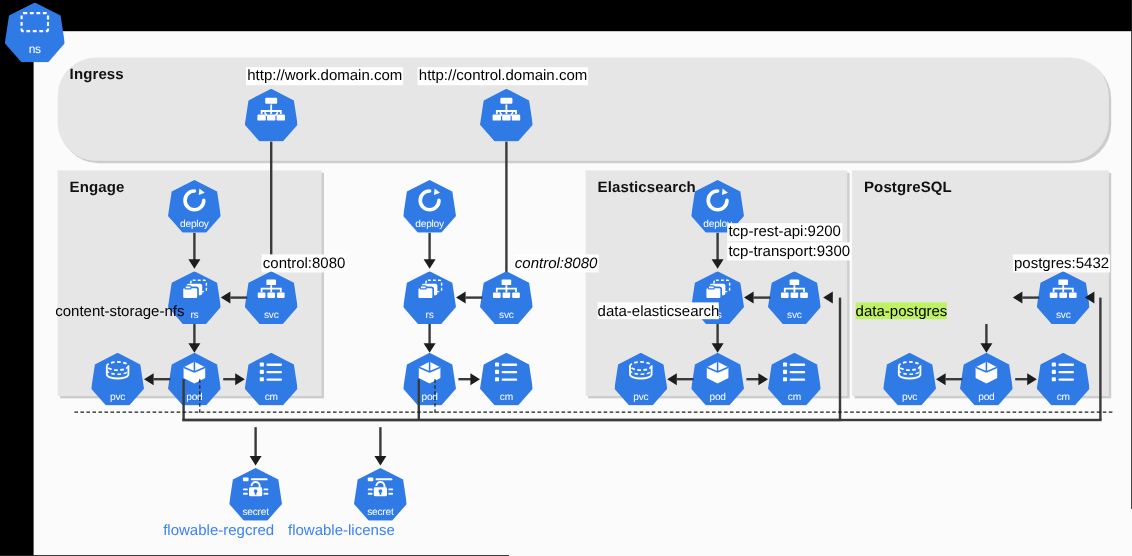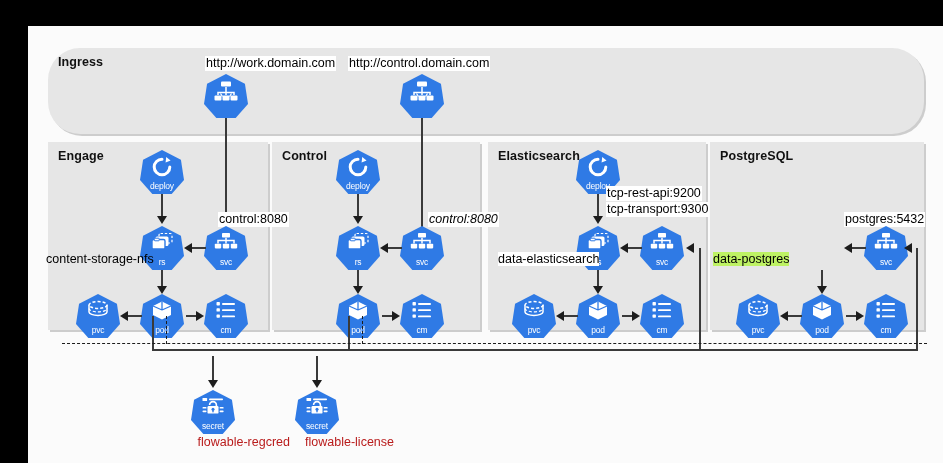--- a/index.html
+++ b/index.html
@@ -23,39 +23,36 @@
 
   .ln{position:absolute;background:#3a3a3a;}
   .lnv{width:1.6px;}
   .lnh{height:1.6px;}
   .arrow{position:absolute;width:0;height:0;}
   .ar-down{border-left:5px solid transparent;border-right:5px solid transparent;border-top:8px solid #1d1d1d;}
   .ar-left{border-top:5px solid transparent;border-bottom:5px solid transparent;border-right:8px solid #1d1d1d;}
   .ar-right{border-top:5px solid transparent;border-bottom:5px solid transparent;border-left:8px solid #1d1d1d;}
   .dash-h{position:absolute;height:0;border-top:1.6px dashed #1d1d1d;}
   .dash-v{position:absolute;width:0;border-left:1.6px dashed #1d1d1d;}
-  .slab{position:absolute;color:#b91c1c;font-size:12.5px;white-space:nowrap;text-align:right;}
+  .slab{position:absolute;color:#3b82f6;font-size:12.5px;white-space:nowrap;text-align:left;}
 </style>
 </head>
 <body>
 
 <div id="stage">
   <div id="canvas">
 
     <div class="panel" style="left:20px;top:22px;width:876px;height:86px;border-radius:32px;">
       <div class="panel-title">Ingress</div>
     </div>
 
     <div class="panel" style="left:20px;top:116px;width:220px;height:188px;">
       <div class="panel-title">Engage</div>
     </div>
 
-    <div class="panel" style="left:244px;top:116px;width:208px;height:188px;">
-      <div class="panel-title">Control</div>
-    </div>
 
     <div class="panel" style="left:460px;top:116px;width:218px;height:188px;">
       <div class="panel-title">Elasticsearch</div>
     </div>
 
     <div class="panel" style="left:682px;top:116px;width:214px;height:188px;">
       <div class="panel-title">PostgreSQL</div>
     </div>
 
     <div class="tag" style="left:130px;top:30px;margin-left:47px;">http://work.domain.com</div>
@@ -421,13 +418,20 @@
         <rect x="18.6" y="14.6" width="4" height="1.6" rx=".7" fill="#fff"></rect>
         <rect x="1.5" y="11" width="4" height="1.6" rx=".7" fill="#fff"></rect>
         <rect x="1.5" y="14.6" width="4" height="1.6" rx=".7" fill="#fff"></rect>
       </svg>
       <div class="cap">secret</div>
     </div>
     <div class="slab" style="left:212px;top:409px;width:154px;">flowable-license</div>
 
   </div>
 
+  <div class="node" style="left:4px;top:2px;width:50px;height:50px;">
+    <div class="hex"></div>
+    <svg width="26" height="24" viewBox="0 0 26 24" style="top:7px;">
+      <rect x="2" y="2" width="22" height="15" rx="1.5" fill="none" stroke="#fff" stroke-width="1.8" stroke-dasharray="3.2 2.2"></rect>
+    </svg>
+    <div class="cap" style="font-size:10px;bottom:5px;">ns</div>
+  </div>
 </div>
 
 </body></html>

